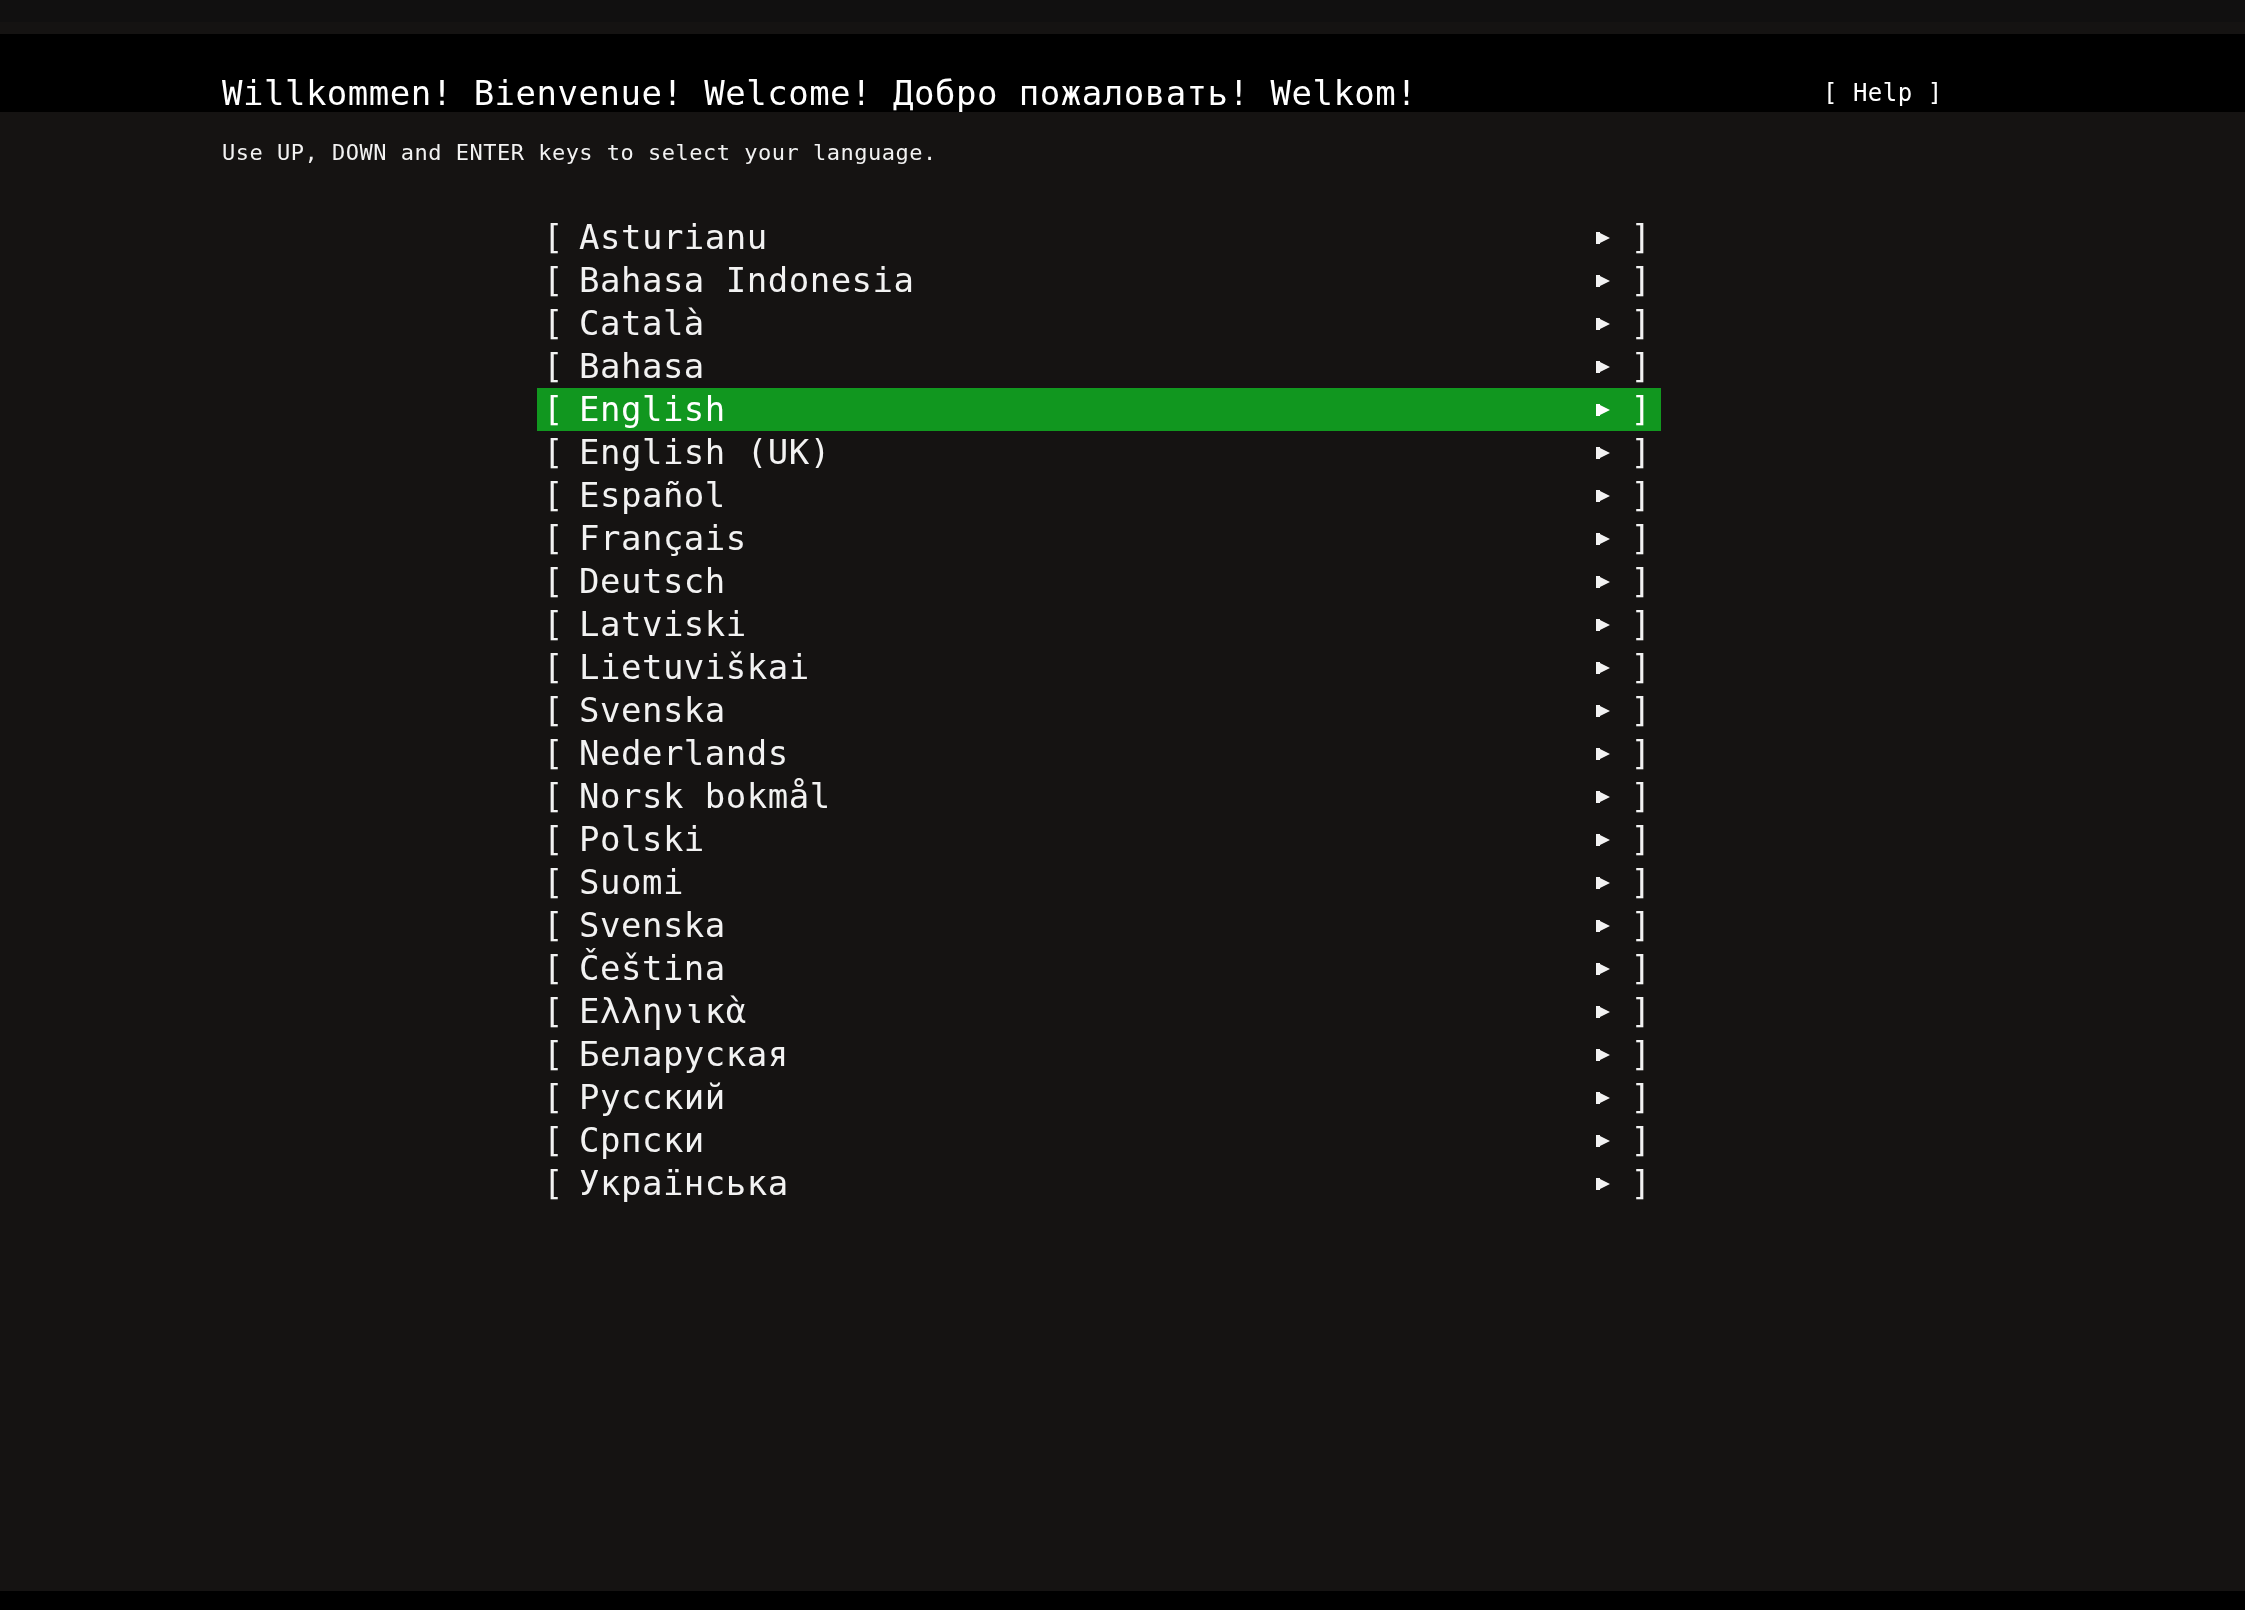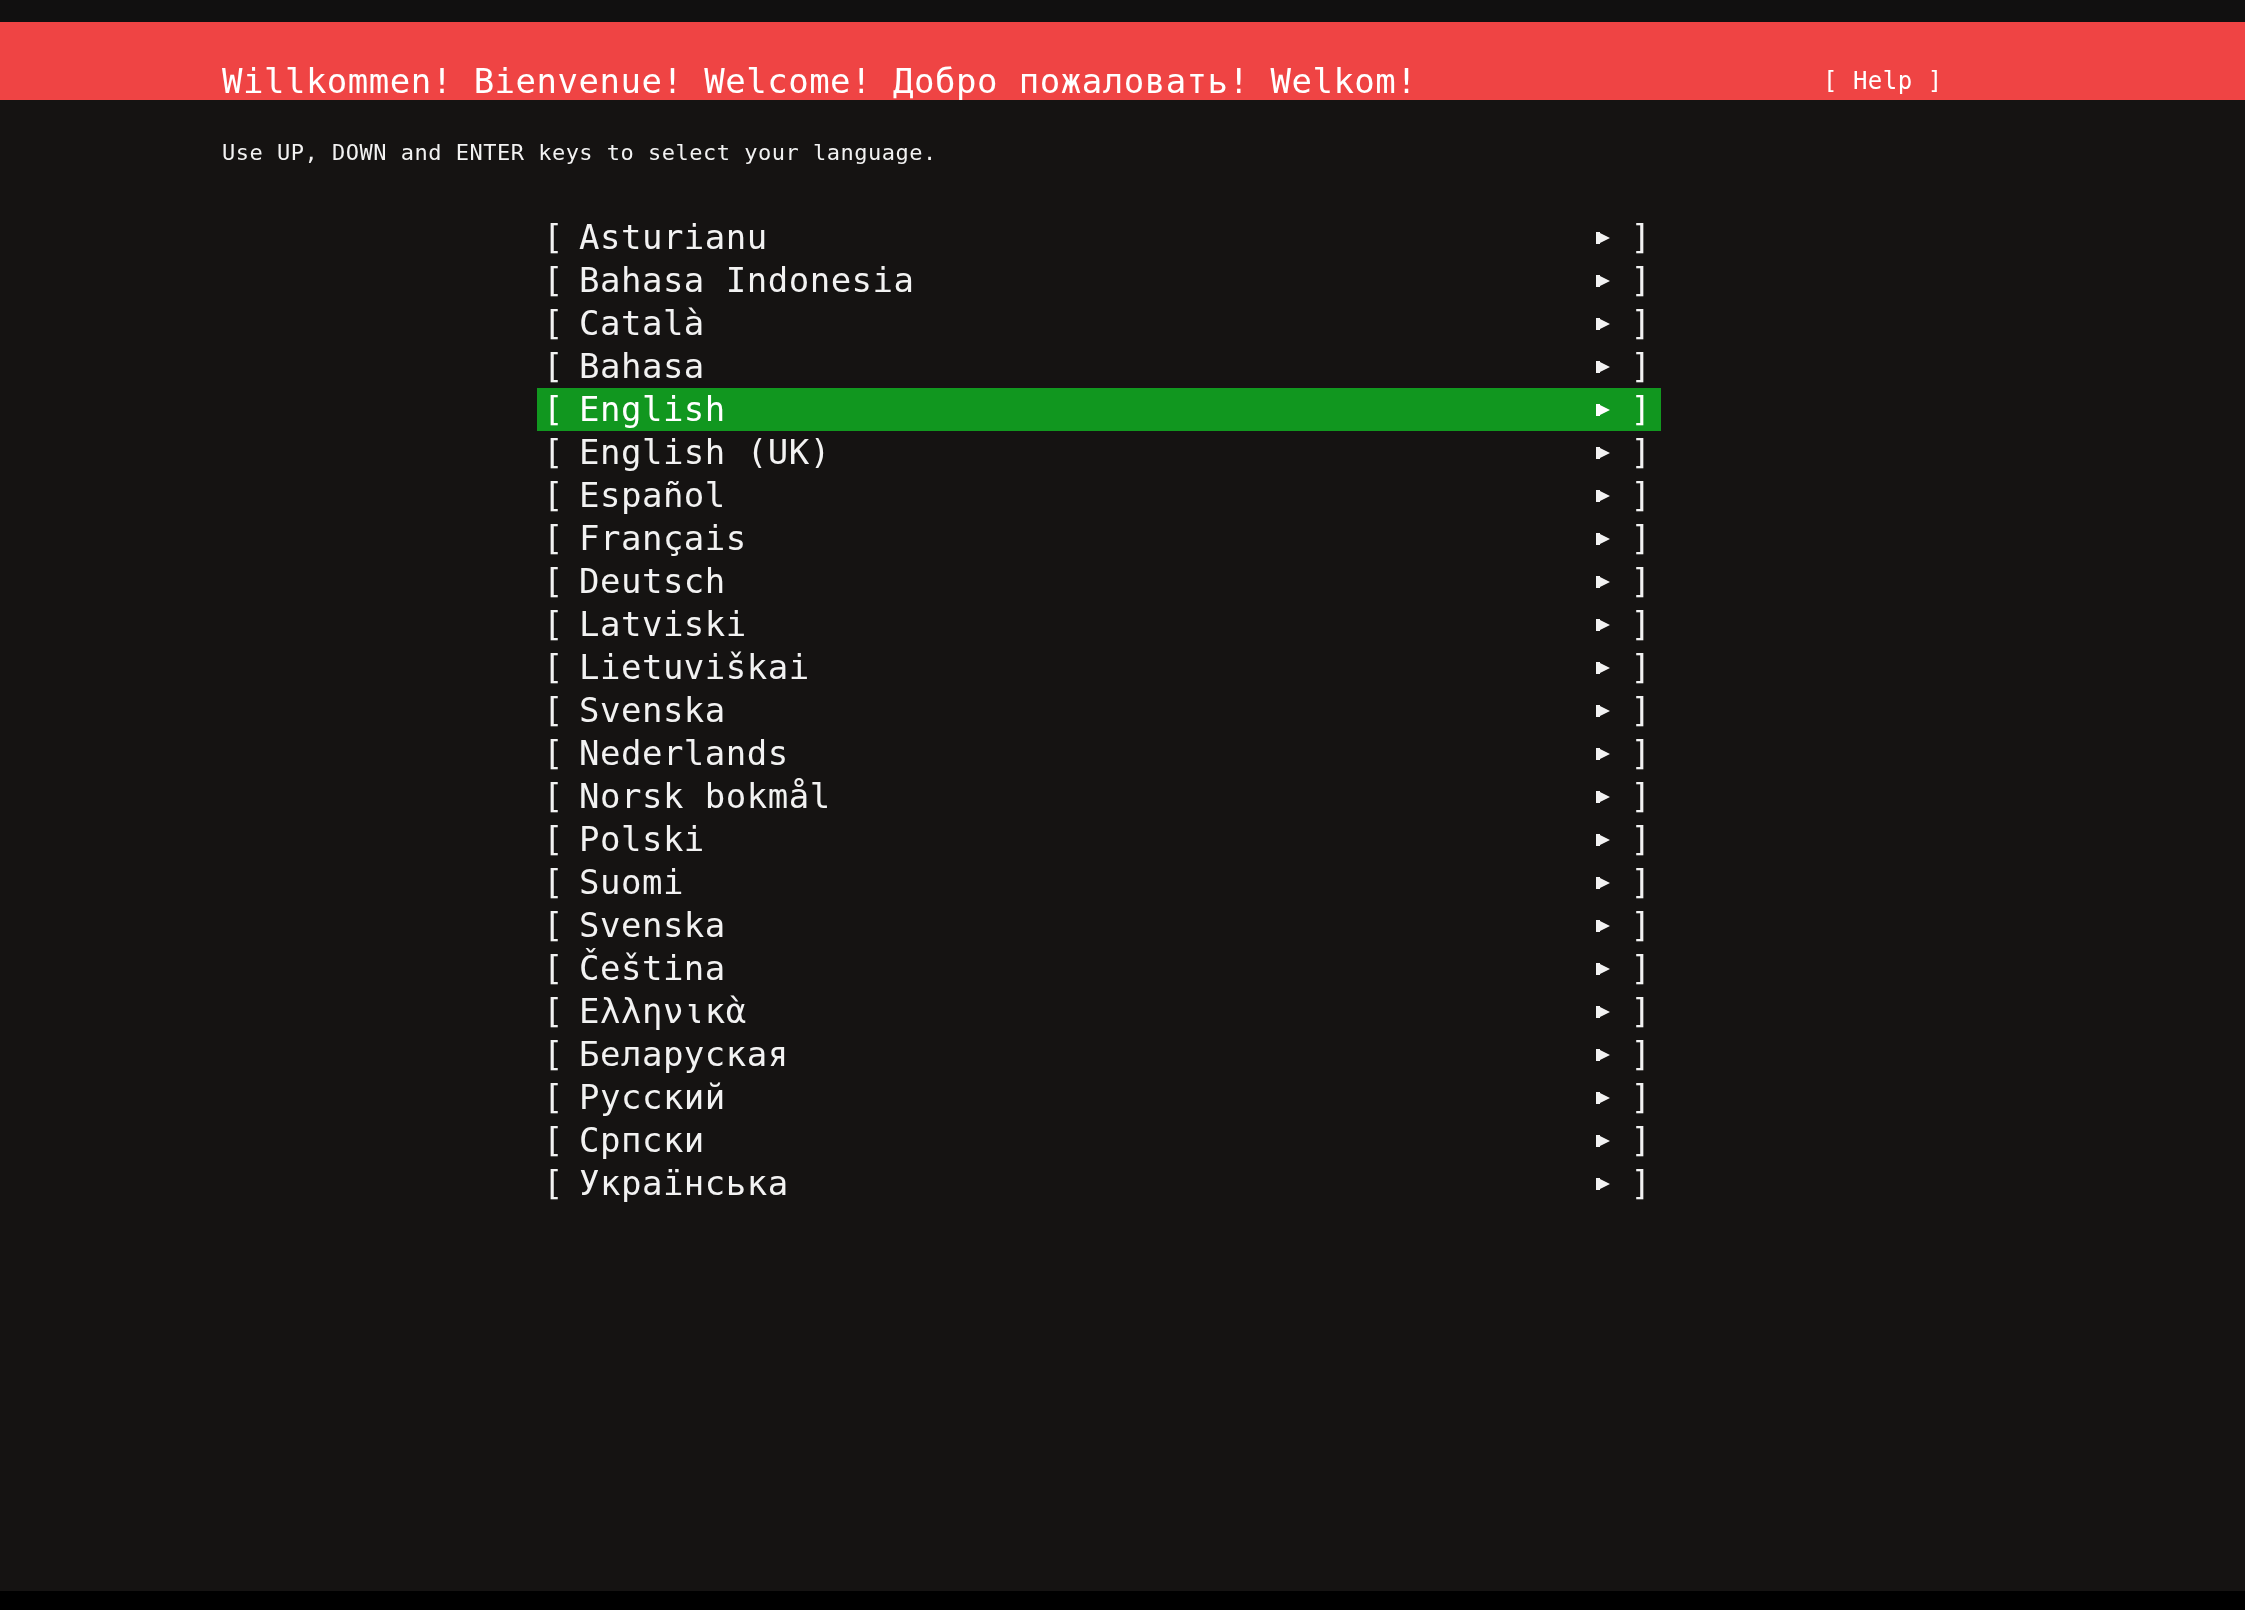--- a/index.html
+++ b/index.html
@@ -144,21 +144,21 @@
     background: #000000;
   }
 </style>
 </head>
 <body>
 
 <div id="screen" style="background: rgb(21, 19, 18);">
 
   <div class="top-gap"></div>
 
-  <div class="header-bar" style="background: #ef4444;">
+  <div class="header-bar" style="background: #000000; margin-top: 12px;">
     <div class="header-welcome">Willkommen! Bienvenue! Welcome! Добро пожаловать! Welkom!</div>
     <div class="header-help">[ Help ]</div>
   </div>
 
   <div class="instruction">Use UP, DOWN and ENTER keys to select your language.</div>
 
   <div class="lang-list" id="lang-list">
       <div class="lang-row"><span class="bracket-open">[</span><span class="lang-label">Asturianu</span><span class="submenu-marker"><svg width="24" height="24" viewBox="0 0 24 24" aria-hidden="true">
             <rect x="5" y="6" width="4" height="12" fill="currentColor"></rect>
             <polygon points="9,7 19,12 9,17" fill="currentColor"></polygon>

